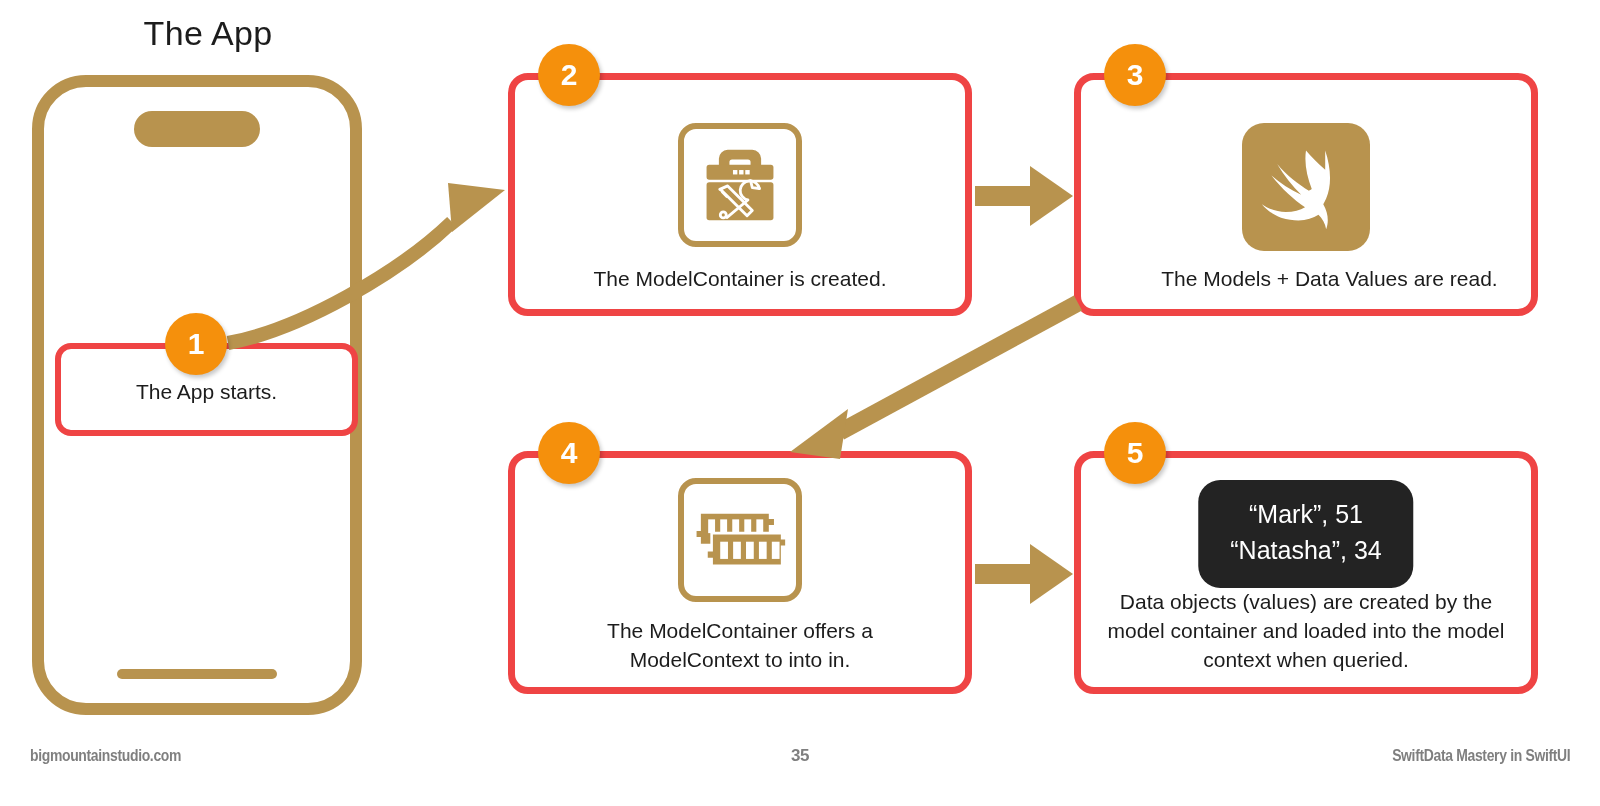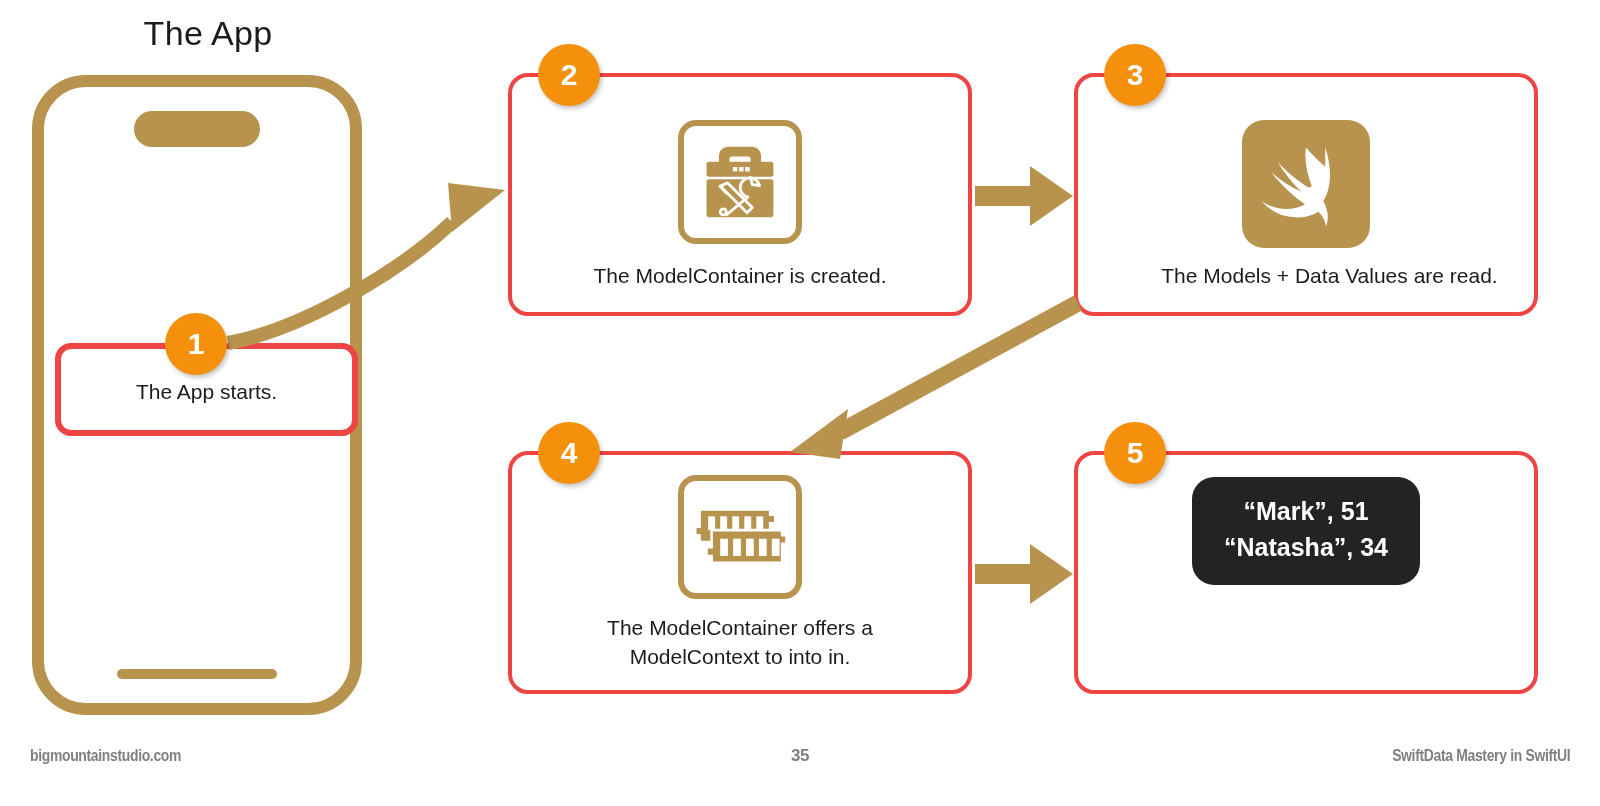--- a/index.html
+++ b/index.html
@@ -45,21 +45,21 @@
     left: 50%; transform: translateX(-50%);
     bottom: 24px;
     width: 160px; height: 10px;
     background: #b8934e;
     border-radius: 5px;
   }
 
   
   .step-box {
     position: absolute;
-    border: 4px solid #ef4444;
+    border: 7px solid #ef4444;
     border-radius: 20px;
     background: #ffffff;
   }
   .step-box.inner-box {
     border-width: 6px;
     border-radius: 16px;
   }
   .box-1 { left: 55px; top: 343px; width: 303px; height: 93px; }
   .box-2 { left: 508px; top: 73px;  width: 464px; height: 243px; }
   .box-3 { left: 1074px; top: 73px; width: 464px; height: 243px; }
@@ -135,21 +135,21 @@
     left: 50%; transform: translateX(-50%);
     top: 22px;
     background: #232323;
     border-radius: 22px;
     padding: 16px 32px 20px;
     color: #ffffff;
     font-size: 25px;
     line-height: 36px;
     text-align: center;
     white-space: pre-line;
-    font-weight: 700;
+    font-weight: 400;
   }
 
   
   .arrows {
     position: absolute;
     left: 0; top: 0;
     width: 1600px; height: 806px;
     pointer-events: none;
     z-index: 4;
   }
@@ -271,20 +271,21 @@
     <div class="box-caption">
       <span>The ModelContainer offers a</span><br>
       <b>ModelContext</b><span> to into in.</span>
     </div>
   </div>
   <div class="badge badge-4">4</div>
 
   <div class="step-box box-5">
     <div class="code-chip">“Mark”, 51
 “Natasha”, 34</div>
+    <div class="box-caption">Data objects (values) are created by the model container and loaded into the model context when queried.</div>
   </div>
   <div class="badge badge-5">5</div>
 
   <div class="footer-text footer-left">bigmountainstudio.com</div>
   <div class="footer-text footer-page">35</div>
   <div class="footer-text footer-right">SwiftData Mastery in SwiftUI</div>
 
 </div>
 
 </body></html>

